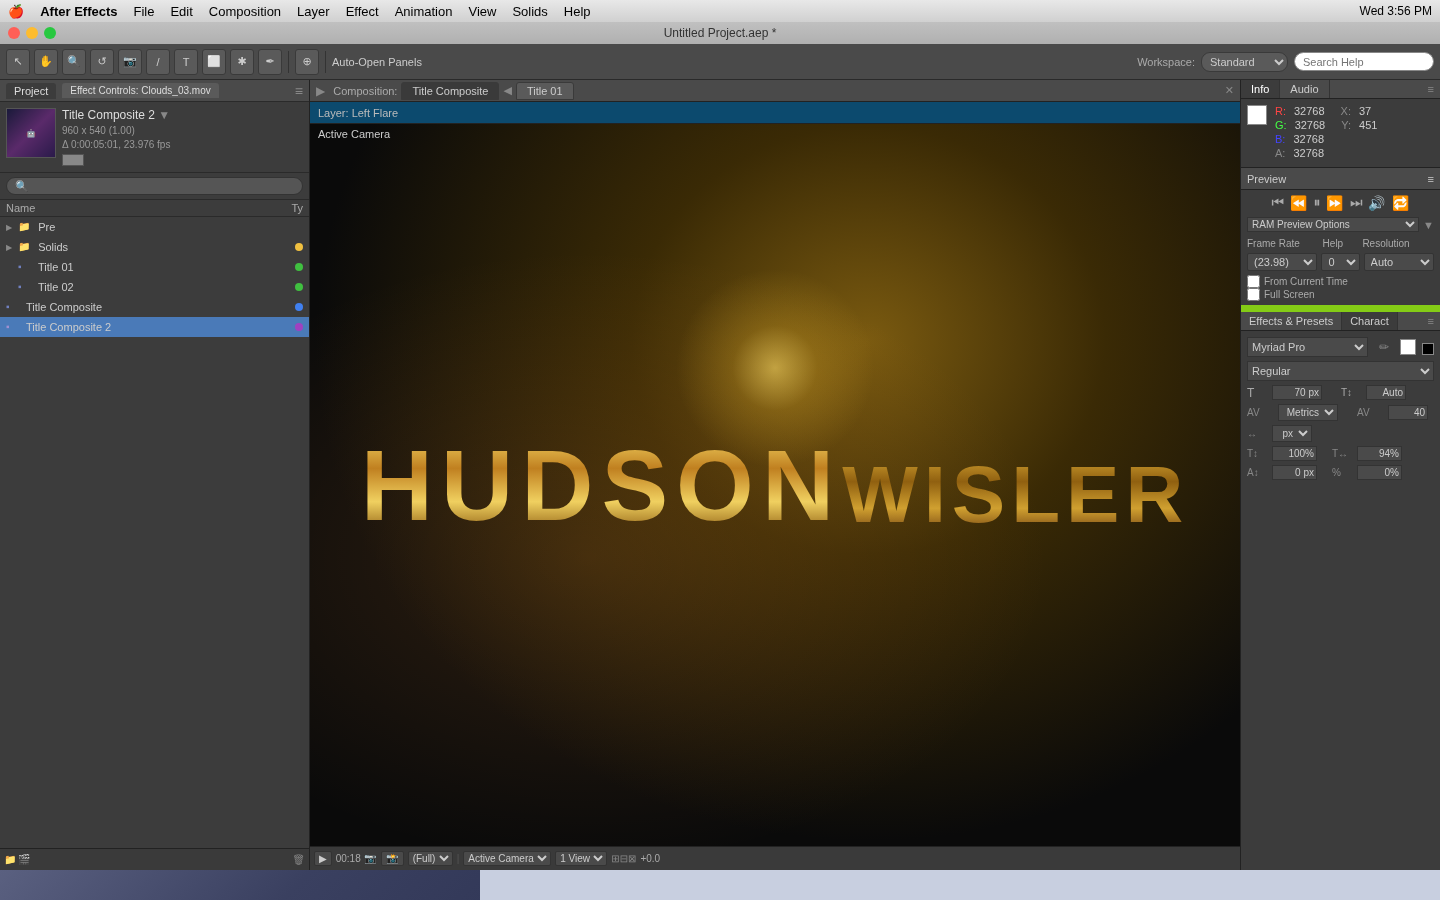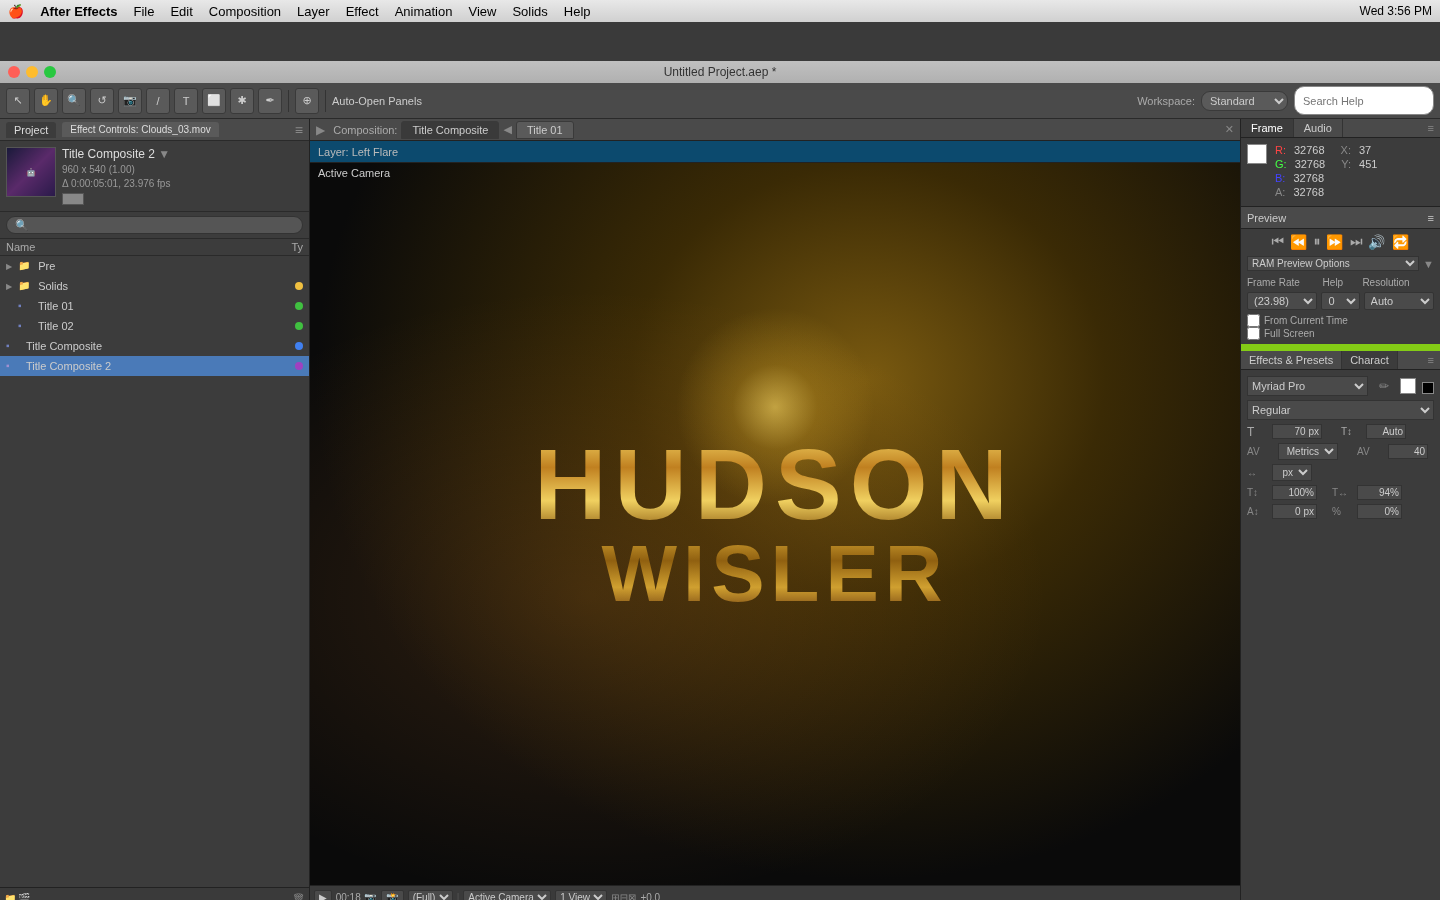--- a/index.html
+++ b/index.html
@@ -35,21 +35,20 @@
     }
     .title-bar {
       height: 22px;
       background: linear-gradient(to bottom, #c0c0c0, #b0b0b0);
       display: flex;
       align-items: center;
       justify-content: center;
       font-size: 12px;
       color: #333;
       position: relative;
-      margin-top: 39px;
     }
     .title-bar .window-controls {
       position: absolute;
       left: 8px;
       display: flex;
       gap: 6px;
     }
     .win-btn {
       width: 12px; height: 12px;
       border-radius: 50%;
@@ -89,21 +88,21 @@
     .workspace-select {
       background: #5a5a5a;
       border: 1px solid #3a3a3a;
       border-radius: 9px;
       color: #ccc;
       padding: 2px 16px 2px 4px;
       font-size: 11px;
       cursor: pointer;
     }
     .search-box {
-      height: 29px;
+      height: 19px;
       width: 140px;
       background: #fff;
       border: 1px solid #888;
       border-radius: 10px;
       padding: 0 8px;
       font-size: 11px;
       color: #333;
     }
 
     
@@ -658,21 +657,21 @@
     </div>
     <div class="layer-header">
       <span>Layer: Left Flare</span>
     </div>
 
     <div class="viewport">
       <div class="viewport-bg">
         <div class="particles"></div>
         <div class="lens-flare"></div>
         <span class="active-camera-label">Active Camera</span>
-        <div style="display:flex;flex-direction:column;align-items:center;z-index:2;">
+        <div style="display:flex;flex-direction:row;align-items:flex-end;z-index:2;">
           <span class="viewport-text-hudson">HUDSON</span>
           <span class="viewport-text-wisler">WISLER</span>
         </div>
       </div>
     </div>
 
     <div class="viewport-controls">
       <span class="vc-btn">▶</span>
       <span>00:18</span>
       <span style="color:#888;">📷</span>
@@ -689,21 +688,21 @@
       </select>
       <span style="color:#888;">⊞⊟⊠</span>
       <span>+0.0</span>
     </div>
   </div>
 
   <div class="right-panel">
 
     <div class="right-panel-top">
       <div class="info-tabs">
-        <span class="info-tab active">Frame</span>
+        <span class="info-tab active">Info</span>
         <span class="info-tab">Audio</span>
         <span style="margin-left:auto;color:#888;padding:3px 6px;cursor:pointer;">≡</span>
       </div>
       <div class="info-content">
         <div style="display:flex;gap:8px;">
           <div class="info-color-box"></div>
           <div>
             <div class="info-row">
               <span style="color:#f44;">R:</span>
               <span>32768</span>

